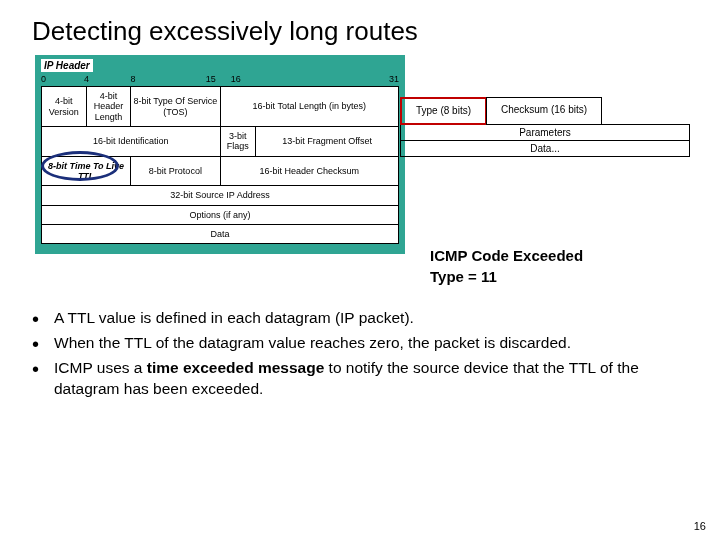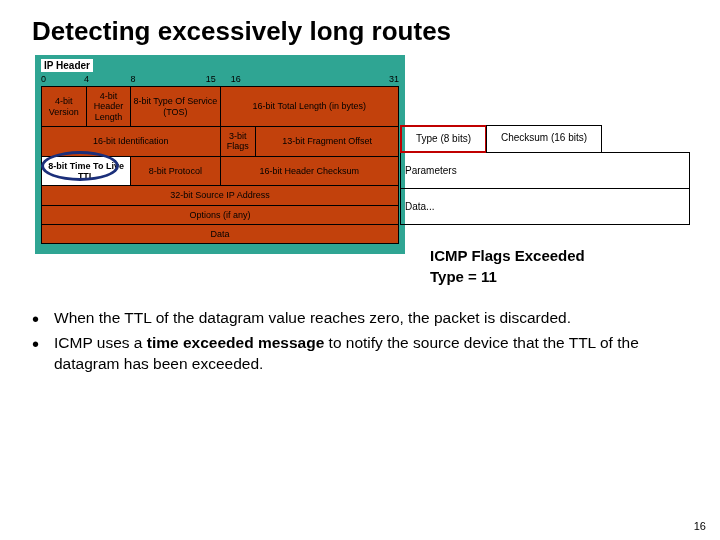--- a/index.html
+++ b/index.html
@@ -6,21 +6,21 @@
   body {
     width: 720px;
     height: 540px;
     background: #fff;
     font-family: Arial, Helvetica, sans-serif;
     position: relative;
     overflow: hidden;
   }
   .title {
     font-size: 26px;
-    font-weight: 700;
+    font-weight: 400;
     padding: 16px 0 8px 32px;
   }
   .content {
     position: relative;
     padding: 0 20px;
   }
   .diagrams {
     position: relative;
     height: 250px;
   }
@@ -36,46 +36,48 @@
     font-size: 9px;
     color: #000;
   }
   .ip-diagram-title {
     font-size: 10px;
     font-weight: bold;
     background: #fff;
     display: inline-block;
     padding: 1px 3px;
     margin-bottom: 2px;
+    font-style: italic;
   }
   .bit-ruler {
     position: relative;
     height: 12px;
     color: #000;
     font-size: 9px;
   }
   .bit-ruler span { position: absolute; top: 0; }
 
   .ip-table {
     width: 100%;
     border-collapse: collapse;
     table-layout: fixed;
-    background: #c2410c;
+    background: #ffffff;
   }
   .ip-table td {
     border: 1px solid #000;
     text-align: center;
     padding: 4px 2px;
     font-size: 9px;
     line-height: 1.15;
     vertical-align: middle;
   }
   .ip-ttl {
     background: #fff;
     font-weight: bold;
+    font-style: italic;
   }
 
   .ttl-ellipse {
     position: absolute;
     border: 3px solid #1b2f7a;
     border-radius: 50%;
     width: 78px;
     height: 30px;
     left: 6px;
     top: 96px;
@@ -92,32 +94,31 @@
   }
   .icmp-row {
     display: flex;
   }
   .icmp-cell {
     border: 1px solid #000;
     text-align: center;
     padding: 6px 4px;
     font-size: 10px;
     line-height: 1.2;
-    margin-top: 28px;
   }
   .icmp-type {
     width: 30%;
     border: 2px solid #c00000;
   }
   .icmp-code { width: 30%; margin-left: -1px; }
   .icmp-checksum { width: 40%; margin-left: -1px; }
   .icmp-full {
     border: 1px solid #000;
-    text-align: left;
-    padding: 12px 4px;
+    text-align: center;
+    padding: 2px 4px;
     font-size: 10px;
     margin-top: -1px;
   }
 
   .icmp-caption {
     position: absolute;
     left: 410px;
     top: 190px;
     font-size: 15px;
     font-weight: bold;
@@ -214,25 +215,26 @@
     <div class="icmp-diagram">
       <div class="icmp-row">
         <div class="icmp-cell icmp-type">Type (8 bits)</div>
         <div class="icmp-cell icmp-checksum">Checksum (16 bits)</div>
       </div>
       <div class="icmp-full">Parameters</div>
       <div class="icmp-full">Data...</div>
     </div>
 
     <div class="icmp-caption">
-      <div>ICMP Flags Exceeded</div>
+      <div>ICMP Code Exceeded</div>
       <div>Type = 11</div>
     </div>
 
   </div>
 </div>
 
 <ul class="bullets">
+  <li>A TTL value is defined in each datagram (IP packet).</li>
   <li>When the TTL of the datagram value reaches zero, the packet is discarded.</li>
   <li><span>ICMP uses a </span><b>time exceeded message</b><span> to notify the source device that the TTL of the datagram has been exceeded.</span></li>
 </ul>
 
 <div class="page-num">16</div>
 
 </body></html>

